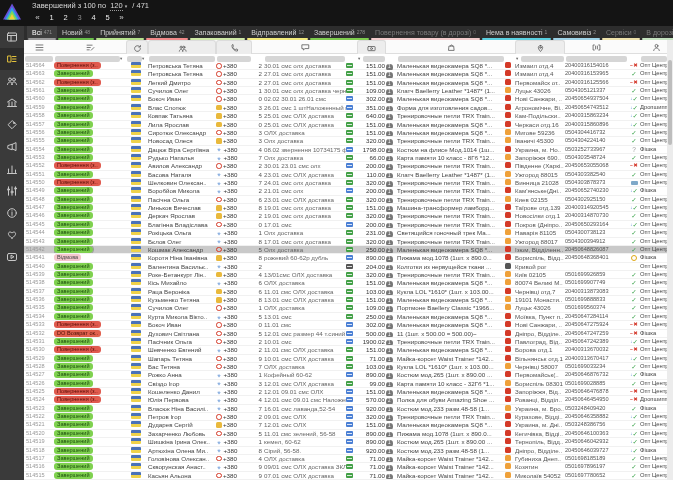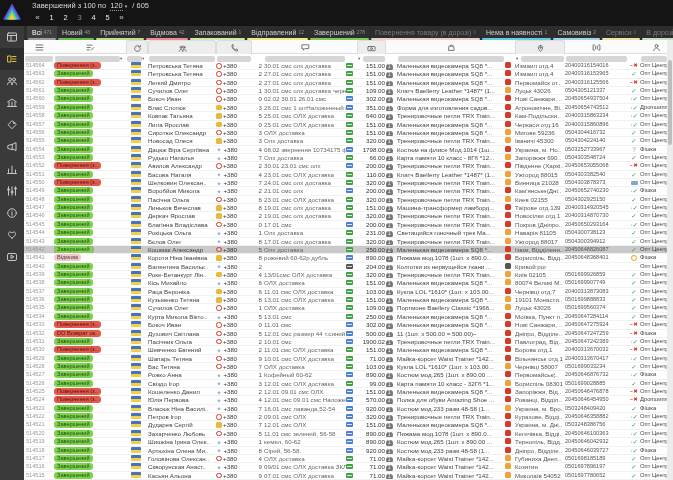--- a/index.html
+++ b/index.html
@@ -102,21 +102,21 @@
         <polygon points="10,1 19,17 1,17" fill="#6a4fd8"></polygon>
         <polygon points="10,4.5 17,17 3,17" fill="#2fa3e8"></polygon>
         <polygon points="10,8 15,17 5,17" fill="#7ed957"></polygon>
         <polygon points="10,11.5 13,17 7,17" fill="#f2d13c"></polygon>
       </svg>
     </div>
     <div class="topinfo">
       <div class="shown-line">
         <span>Завершений з 100 по</span>
         <span class="pagesize">120</span><span class="caret">▾</span>
-        <span>/ 605</span>
+        <span>/ 471</span>
       </div>
       <div class="pagination">
         <span class="pg nav">«</span>
         <span id="pg-pages" style="display:flex;gap:3px">
             <span class="pg">1</span>
             <span class="pg">2</span>
             <span class="pg cur">3</span>
             <span class="pg">4</span>
             <span class="pg">5</span>
           </span>

